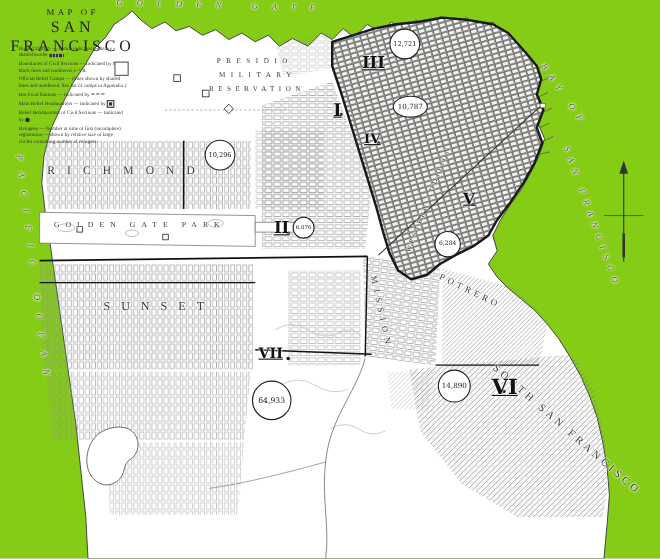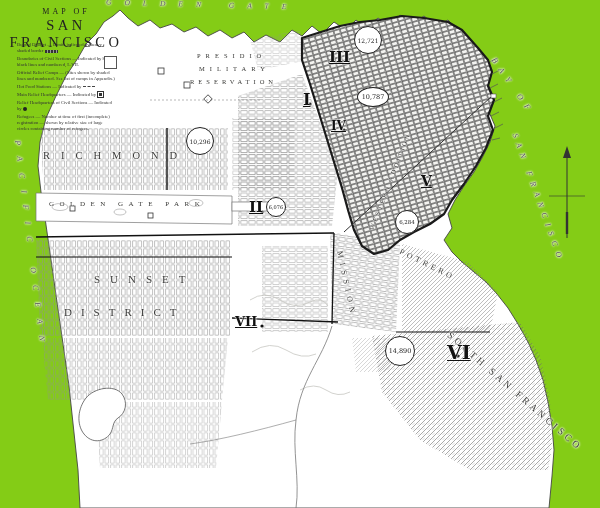--- a/index.html
+++ b/index.html
@@ -169,21 +169,20 @@
   <div class="lbl water" style="left:22px;top:140px;font-size:8px;letter-spacing:12px;transform-origin:0 0;transform:rotate(83deg);">PACIFIC OCEAN</div>
   <div class="lbl water" style="left:497px;top:56px;font-size:8px;letter-spacing:7px;transform-origin:0 0;transform:rotate(55deg);">BAY OF</div>
   <div class="lbl water" style="left:519px;top:132px;font-size:8px;letter-spacing:6px;transform-origin:0 0;transform:rotate(70deg);">SAN FRANCISCO</div>
 
   <div class="lbl" style="left:197px;top:52px;font-size:6.5px;letter-spacing:5px;">PRESIDIO</div>
   <div class="lbl" style="left:199px;top:65px;font-size:6.5px;letter-spacing:5px;">MILITARY</div>
   <div class="lbl" style="left:190px;top:78px;font-size:6.5px;letter-spacing:4px;">RESERVATION</div>
   <div class="lbl" style="left:49px;top:200px;font-size:7px;letter-spacing:5.5px;">GOLDEN GATE PARK</div>
   <div class="lbl" style="left:43px;top:150px;font-size:10.5px;letter-spacing:11px;">RICHMOND</div>
   <div class="lbl" style="left:74px;top:273px;font-size:11px;letter-spacing:10px;margin-left:20px;">SUNSET</div>
-  <div class="lbl" style="left:64px;top:306px;font-size:11px;letter-spacing:9px;">DISTRICT</div>
   <div class="lbl" style="left:368px;top:228px;font-size:6.5px;letter-spacing:2.5px;transform-origin:0 0;transform:rotate(-69deg);">WESTERN ADDITION</div>
   <div class="lbl" style="left:344px;top:250px;font-size:8px;letter-spacing:5px;transform-origin:0 0;transform:rotate(78deg);">MISSION</div>
   <div class="lbl" style="left:402px;top:247px;font-size:8px;letter-spacing:3.5px;transform-origin:0 0;transform:rotate(26deg);">POTRERO</div>
   <div class="lbl" style="left:452px;top:330px;font-size:9.5px;letter-spacing:3.5px;transform-origin:0 0;transform:rotate(41deg);">SOUTH SAN FRANCISCO</div>
 
   <div class="numeral" style="left:303px;top:92px;font-size:16px;">I</div>
   <div class="numeral" style="left:249px;top:200px;font-size:15px;">II</div>
   <div class="numeral" style="left:329px;top:50px;font-size:15px;">III</div>
   <div class="numeral" style="left:331px;top:120px;font-size:12px;">IV</div>
   <div class="numeral" style="left:421px;top:174px;font-size:14px;">V</div>
@@ -198,17 +197,20 @@
     </div>
   <div class="circle" style="left:354px;top:26px;width:28px;height:28px;font-size:6px;">
     <span>12,721</span>
     </div>
   <div class="circle" style="left:357px;top:87px;width:32px;height:20px;font-size:6.5px;">
     <span>10,787</span>
     </div>
   <div class="circle" style="left:395px;top:210px;width:24px;height:24px;font-size:5.5px;">
     <span>6,284</span>
     </div>
-  <div class="circle" style="left:385px;top:336px;width:30px;height:30px;font-size:6.5px;">
+  <div class="circle" style="left:398px;top:336px;width:30px;height:30px;font-size:6.5px;">
     <span>14,890</span>
     </div>
+  <div class="circle" style="left:229px;top:346px;width:36px;height:36px;font-size:7px;">
+    <span>64,933</span>
+    </div>
 
 </div>
 
 </body></html>

